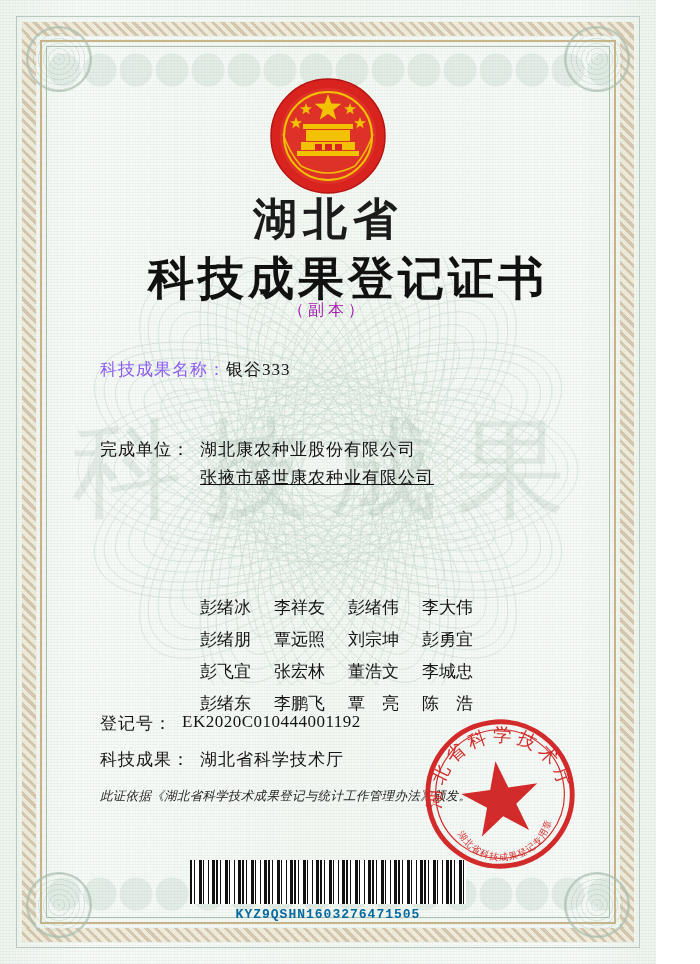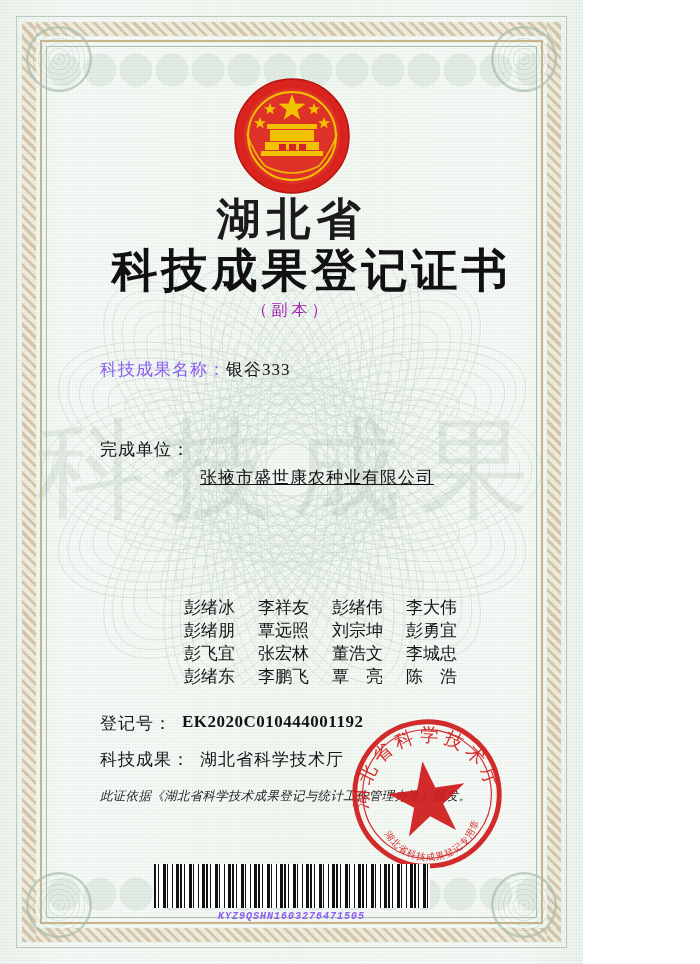--- a/index.html
+++ b/index.html
@@ -10,21 +10,21 @@
   body {
     width: 700px;
     height: 964px;
     font-family: "Liberation Serif", "DejaVu Serif", serif;
     overflow: hidden;
   }
 
   
   .certificate {
     position: relative;
-    width: 583px;
+    width: 656px;
     height: 964px;
     background: #f3f7f2;
     overflow: hidden;
   }
 
   
   .paper-base {
     position: absolute;
     inset: 0;
     background:
@@ -139,21 +139,21 @@
     left: 0; right: 0;
     text-align: center;
     font-size: 44px;
     letter-spacing: 6px;
     color: #1b1b1b;
     font-weight: bold;
     font-family: "Liberation Serif", "DejaVu Serif", serif;
   }
   .title-sub {
     position: absolute;
-    top: 240px;
+    top: 248px;
     left: 0; right: 0;
     text-align: center;
     font-size: 46px;
     letter-spacing: 4px;
     color: #111;
     font-weight: bold;
     font-family: "Liberation Serif", "DejaVu Serif", serif;
     margin-left: 40px;
   }
   .title-copy {
@@ -179,30 +179,31 @@
 
   .row-name       { top: 358px;  left: 100px; }
   .row-unit-label { top: 438px;  left: 100px; }
   .unit-v1        { top: 438px;  left: 200px; }
   .unit-v2        { top: 466px;  left: 200px; text-decoration: underline; }
 
   .row-people-label { top: 596px; left: 100px; }
   .people-grid {
     position: absolute;
     top: 596px;
-    left: 184px;
+    left: 200px;
     display: grid;
     grid-template-columns: repeat(4, 74px);
+    row-gap: 9px;
     font-size: 17px;
     color: #141414;
   }
   .people-grid span { white-space: nowrap; }
 
   .row-regno-label { top: 712px; left: 100px; }
-  .regno-value     { top: 712px; left: 182px; letter-spacing: .5px; font-weight: bold; }
+  .regno-value     { top: 712px; left: 182px; letter-spacing: .5px; }
   .row-org-label   { top: 748px; left: 100px; }
   .org-value       { top: 748px; left: 200px; }
 
   .legal-note {
     position: absolute;
     top: 788px;
     left: 100px;
     font-size: 12.5px;
     color: #1d1d1d;
     letter-spacing: .3px;
@@ -245,25 +246,24 @@
     width: 276px;
     margin: 0 auto;
     background-image: repeating-linear-gradient(90deg,
       #111 0 2px, #fff 2px 4px, #111 4px 5px, #fff 5px 9px,
       #111 9px 12px, #fff 12px 13px, #111 13px 14px, #fff 14px 18px,
       #111 18px 19px, #fff 19px 22px, #111 22px 25px, #fff 25px 26px);
   }
   .barcode-text {
     margin-top: 3px;
     font-family: "Liberation Mono", "DejaVu Sans Mono", monospace;
-    font-size: 10px;
+    font-size: 13px;
     letter-spacing: 1px;
-    color: #8b5cf6;
+    color: #0369a1;
     font-weight: bold;
-    font-style: italic;
   }
 </style>
 </head>
 <body>
 
 <div class="certificate">
 
   <div class="paper-base"></div>
   <div class="paper-lines"></div>
 
@@ -346,20 +346,21 @@
 
   <div class="title-main">湖北省</div>
   <div class="title-sub">科技成果登记证书</div>
   <div class="title-copy">（副本）</div>
 
   <div class="field row-name">
     <span class="field-label">科技成果名称：</span><span class="field-value">银谷333</span>
   </div>
 
   <div class="field row-unit-label">完成单位：</div>
+  <div class="field unit-v1">湖北康农种业股份有限公司</div>
   <div class="field unit-v2">张掖市盛世康农种业有限公司</div>
 
   <div class="people-grid">
     <span>彭绪冰</span>
     <span>李祥友</span>
     <span>彭绪伟</span>
     <span>李大伟</span>
     <span>彭绪朋</span>
     <span>覃远照</span>
     <span>刘宗坤</span>

